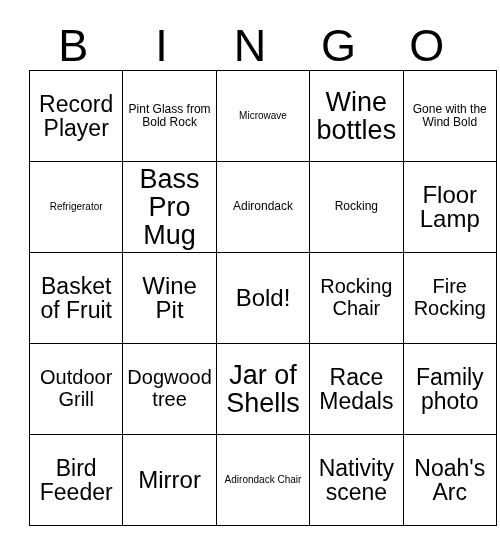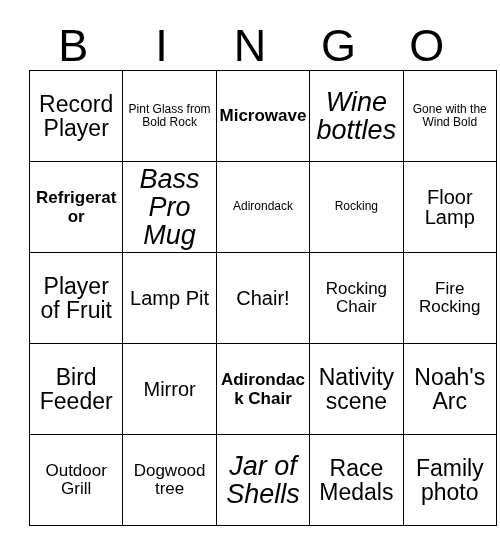--- a/index.html
+++ b/index.html
@@ -62,26 +62,26 @@
     overflow: hidden;
     word-wrap: break-word;
     line-height: 1.05;
   }
   .bingo-cell .cell-text {
     display: block;
     width: 100%;
   }
 
   
-  .fs-xxl .cell-text { font-size: 20px; line-height: 1.02; }
-  .fs-xl  .cell-text { font-size: 27px; line-height: 1.04; font-style: italic; }
+  .fs-xxl .cell-text { font-size: 24px; line-height: 1.02; }
+  .fs-xl  .cell-text { font-size: 27px; line-height: 1.04; }
   .fs-lg  .cell-text { font-size: 23px; line-height: 1.06; }
-  .fs-md  .cell-text { font-size: 17px; line-height: 1.08; }
+  .fs-md  .cell-text { font-size: 20px; line-height: 1.08; }
   .fs-sm  .cell-text { font-size: 12px; line-height: 1.10; }
-  .fs-xs  .cell-text { font-size: 17px; line-height: 1.12; font-weight: bold; }
+  .fs-xs  .cell-text { font-size: 10px; line-height: 1.12; }
 </style>
 </head>
 <body>
 
 <div id="bingo-card">
 
   <div id="bingo-header">
     <div class="header-letter">B</div>
     <div class="header-letter">I</div>
     <div class="header-letter">N</div>
@@ -120,65 +120,65 @@
           </td>
         <td class="bingo-cell fs-sm">
             <span class="cell-text">Rocking</span>
           </td>
         <td class="bingo-cell fs-xxl">
             <span class="cell-text">Floor Lamp</span>
           </td>
       </tr>
       <tr>
         <td class="bingo-cell fs-lg">
-            <span class="cell-text">Player of Fruit</span>
+            <span class="cell-text">Basket of Fruit</span>
           </td>
         <td class="bingo-cell fs-xxl">
-            <span class="cell-text">Lamp Pit</span>
+            <span class="cell-text">Wine Pit</span>
           </td>
         <td class="bingo-cell fs-xxl">
-            <span class="cell-text">Chair!</span>
+            <span class="cell-text">Bold!</span>
           </td>
         <td class="bingo-cell fs-md">
             <span class="cell-text">Rocking Chair</span>
           </td>
         <td class="bingo-cell fs-md">
             <span class="cell-text">Fire Rocking</span>
+          </td>
+      </tr>
+      <tr>
+        <td class="bingo-cell fs-md">
+            <span class="cell-text">Outdoor Grill</span>
+          </td>
+        <td class="bingo-cell fs-md">
+            <span class="cell-text">Dogwood tree</span>
+          </td>
+        <td class="bingo-cell fs-xl">
+            <span class="cell-text">Jar of Shells</span>
+          </td>
+        <td class="bingo-cell fs-lg">
+            <span class="cell-text">Race Medals</span>
+          </td>
+        <td class="bingo-cell fs-lg">
+            <span class="cell-text">Family photo</span>
           </td>
       </tr>
       <tr>
         <td class="bingo-cell fs-lg">
             <span class="cell-text">Bird Feeder</span>
           </td>
         <td class="bingo-cell fs-xxl">
             <span class="cell-text">Mirror</span>
           </td>
         <td class="bingo-cell fs-xs">
             <span class="cell-text">Adirondack Chair</span>
           </td>
         <td class="bingo-cell fs-lg">
             <span class="cell-text">Nativity scene</span>
           </td>
         <td class="bingo-cell fs-lg">
             <span class="cell-text">Noah's Arc</span>
           </td>
       </tr>
-      <tr>
-        <td class="bingo-cell fs-md">
-            <span class="cell-text">Outdoor Grill</span>
-          </td>
-        <td class="bingo-cell fs-md">
-            <span class="cell-text">Dogwood tree</span>
-          </td>
-        <td class="bingo-cell fs-xl">
-            <span class="cell-text">Jar of Shells</span>
-          </td>
-        <td class="bingo-cell fs-lg">
-            <span class="cell-text">Race Medals</span>
-          </td>
-        <td class="bingo-cell fs-lg">
-            <span class="cell-text">Family photo</span>
-          </td>
-      </tr>
     </tbody>
   </table>
 
 </div>
 
 </body></html>

